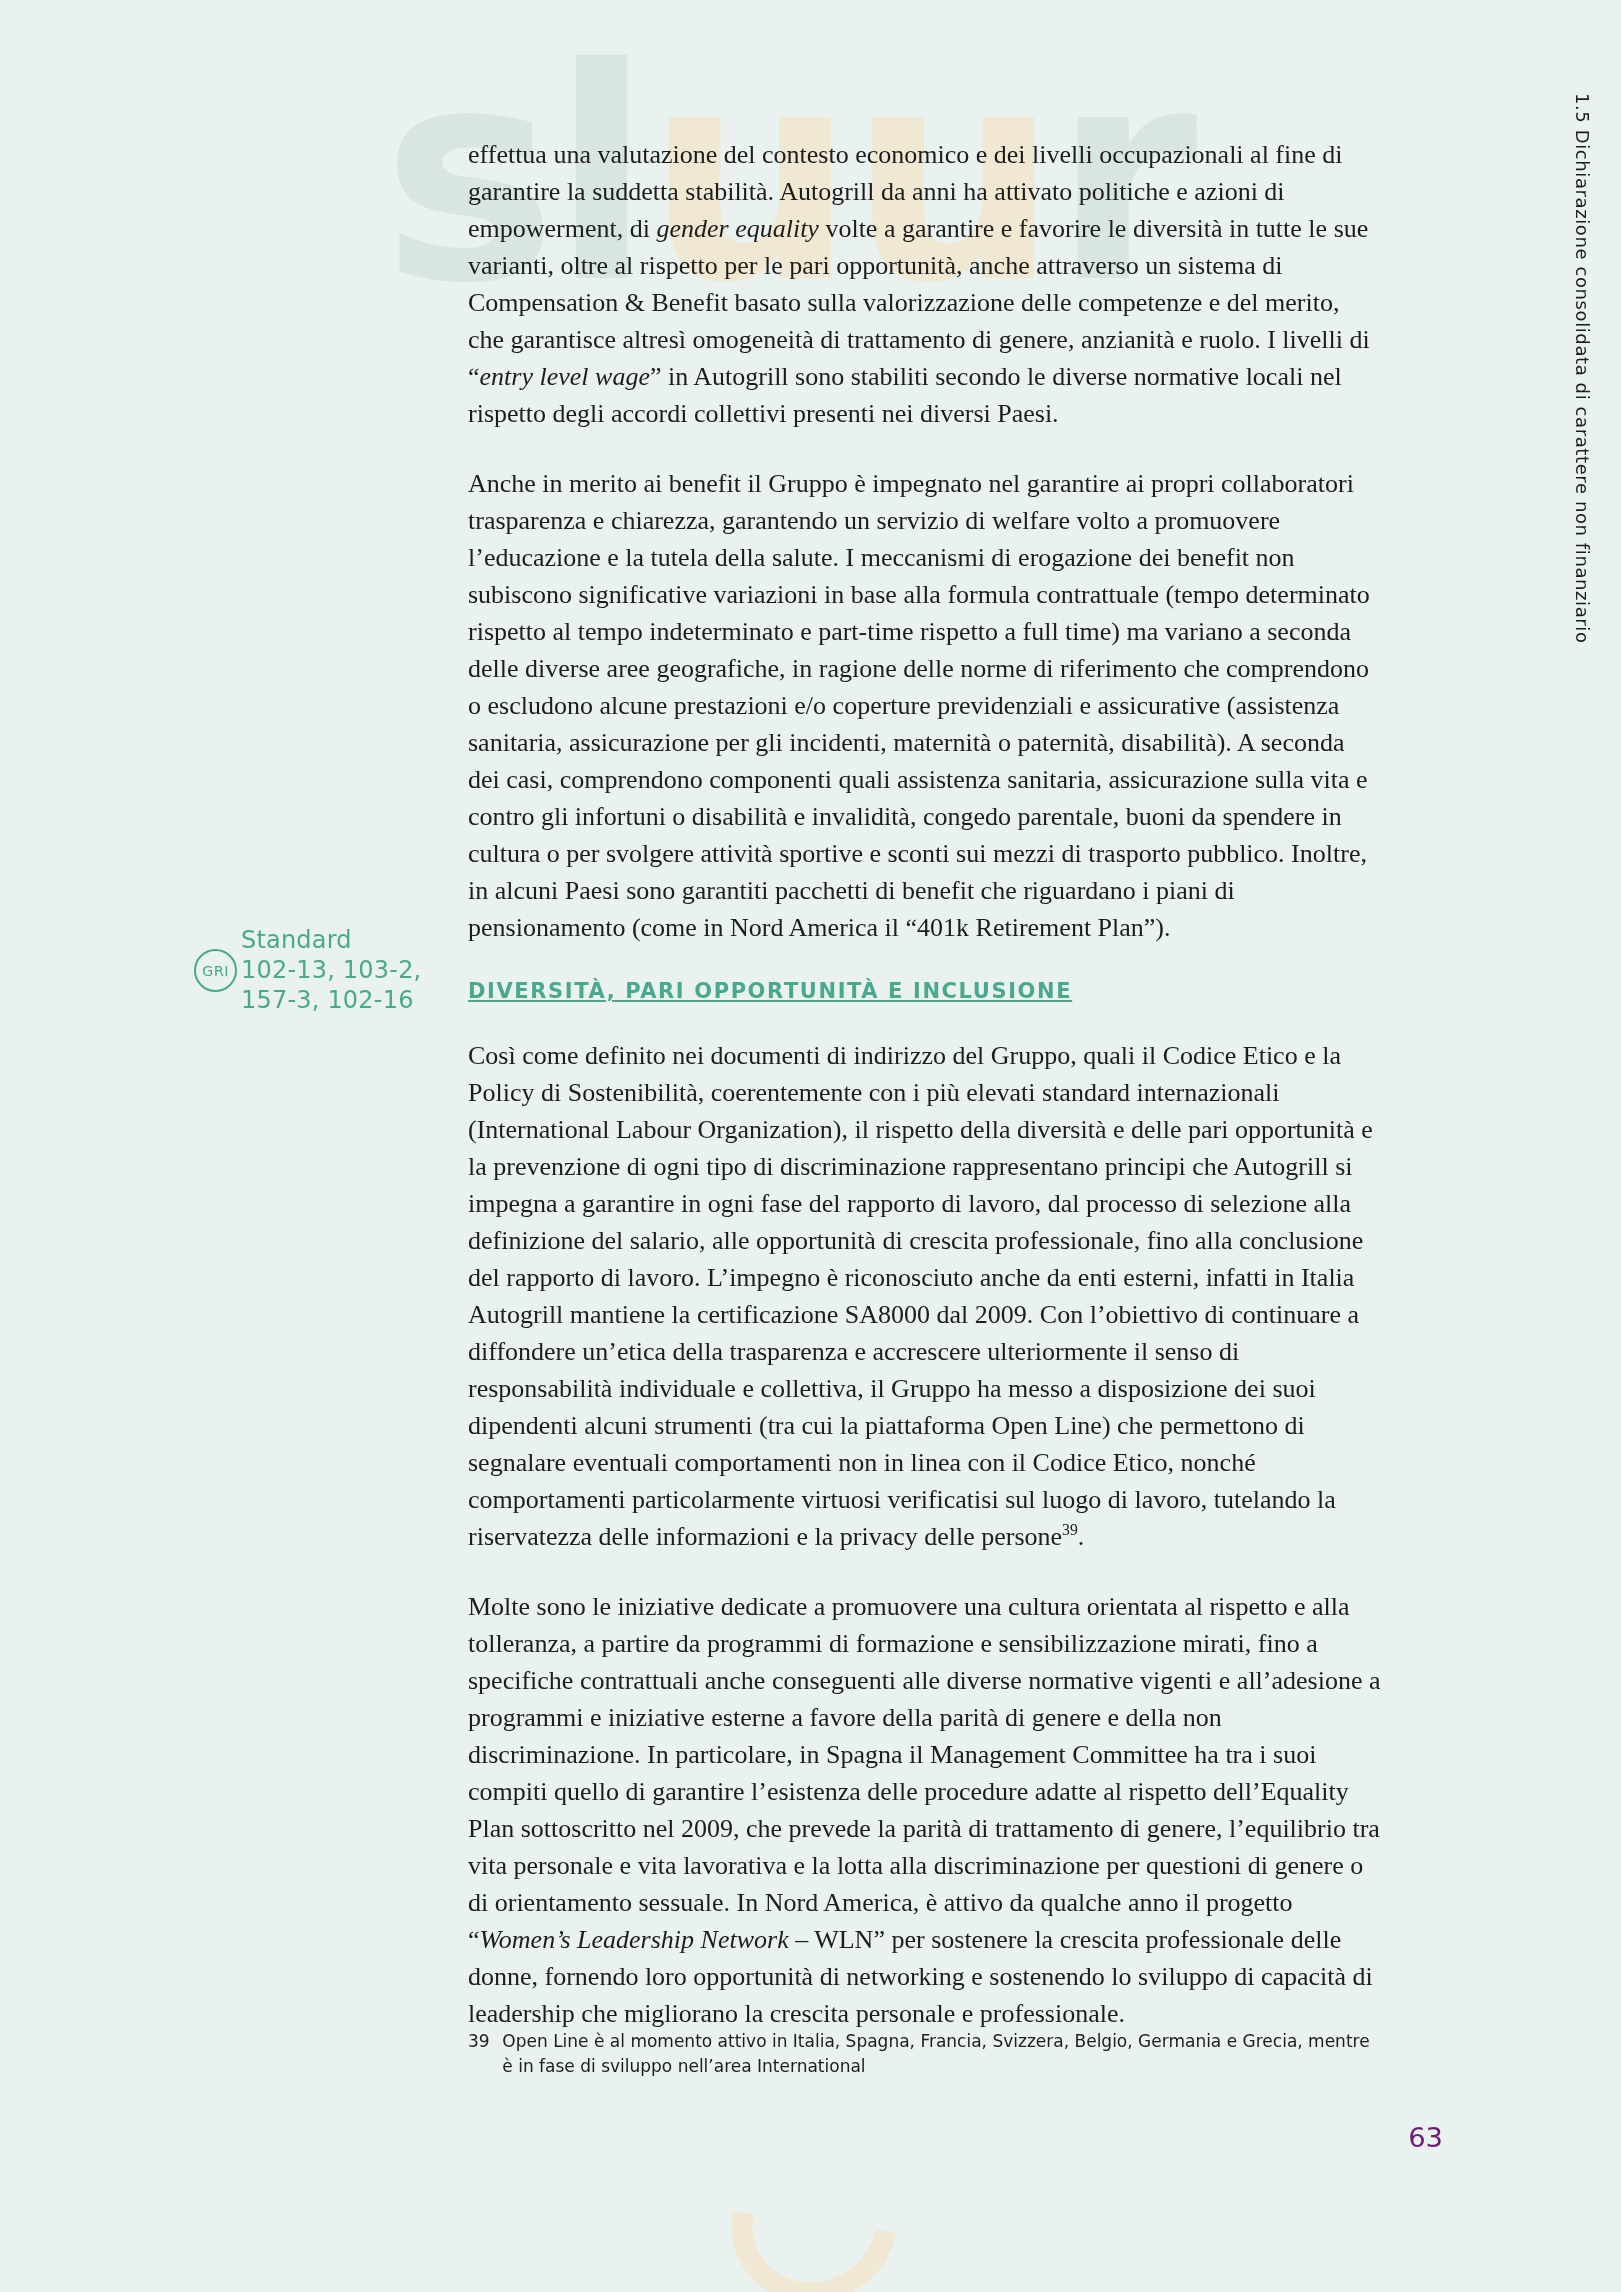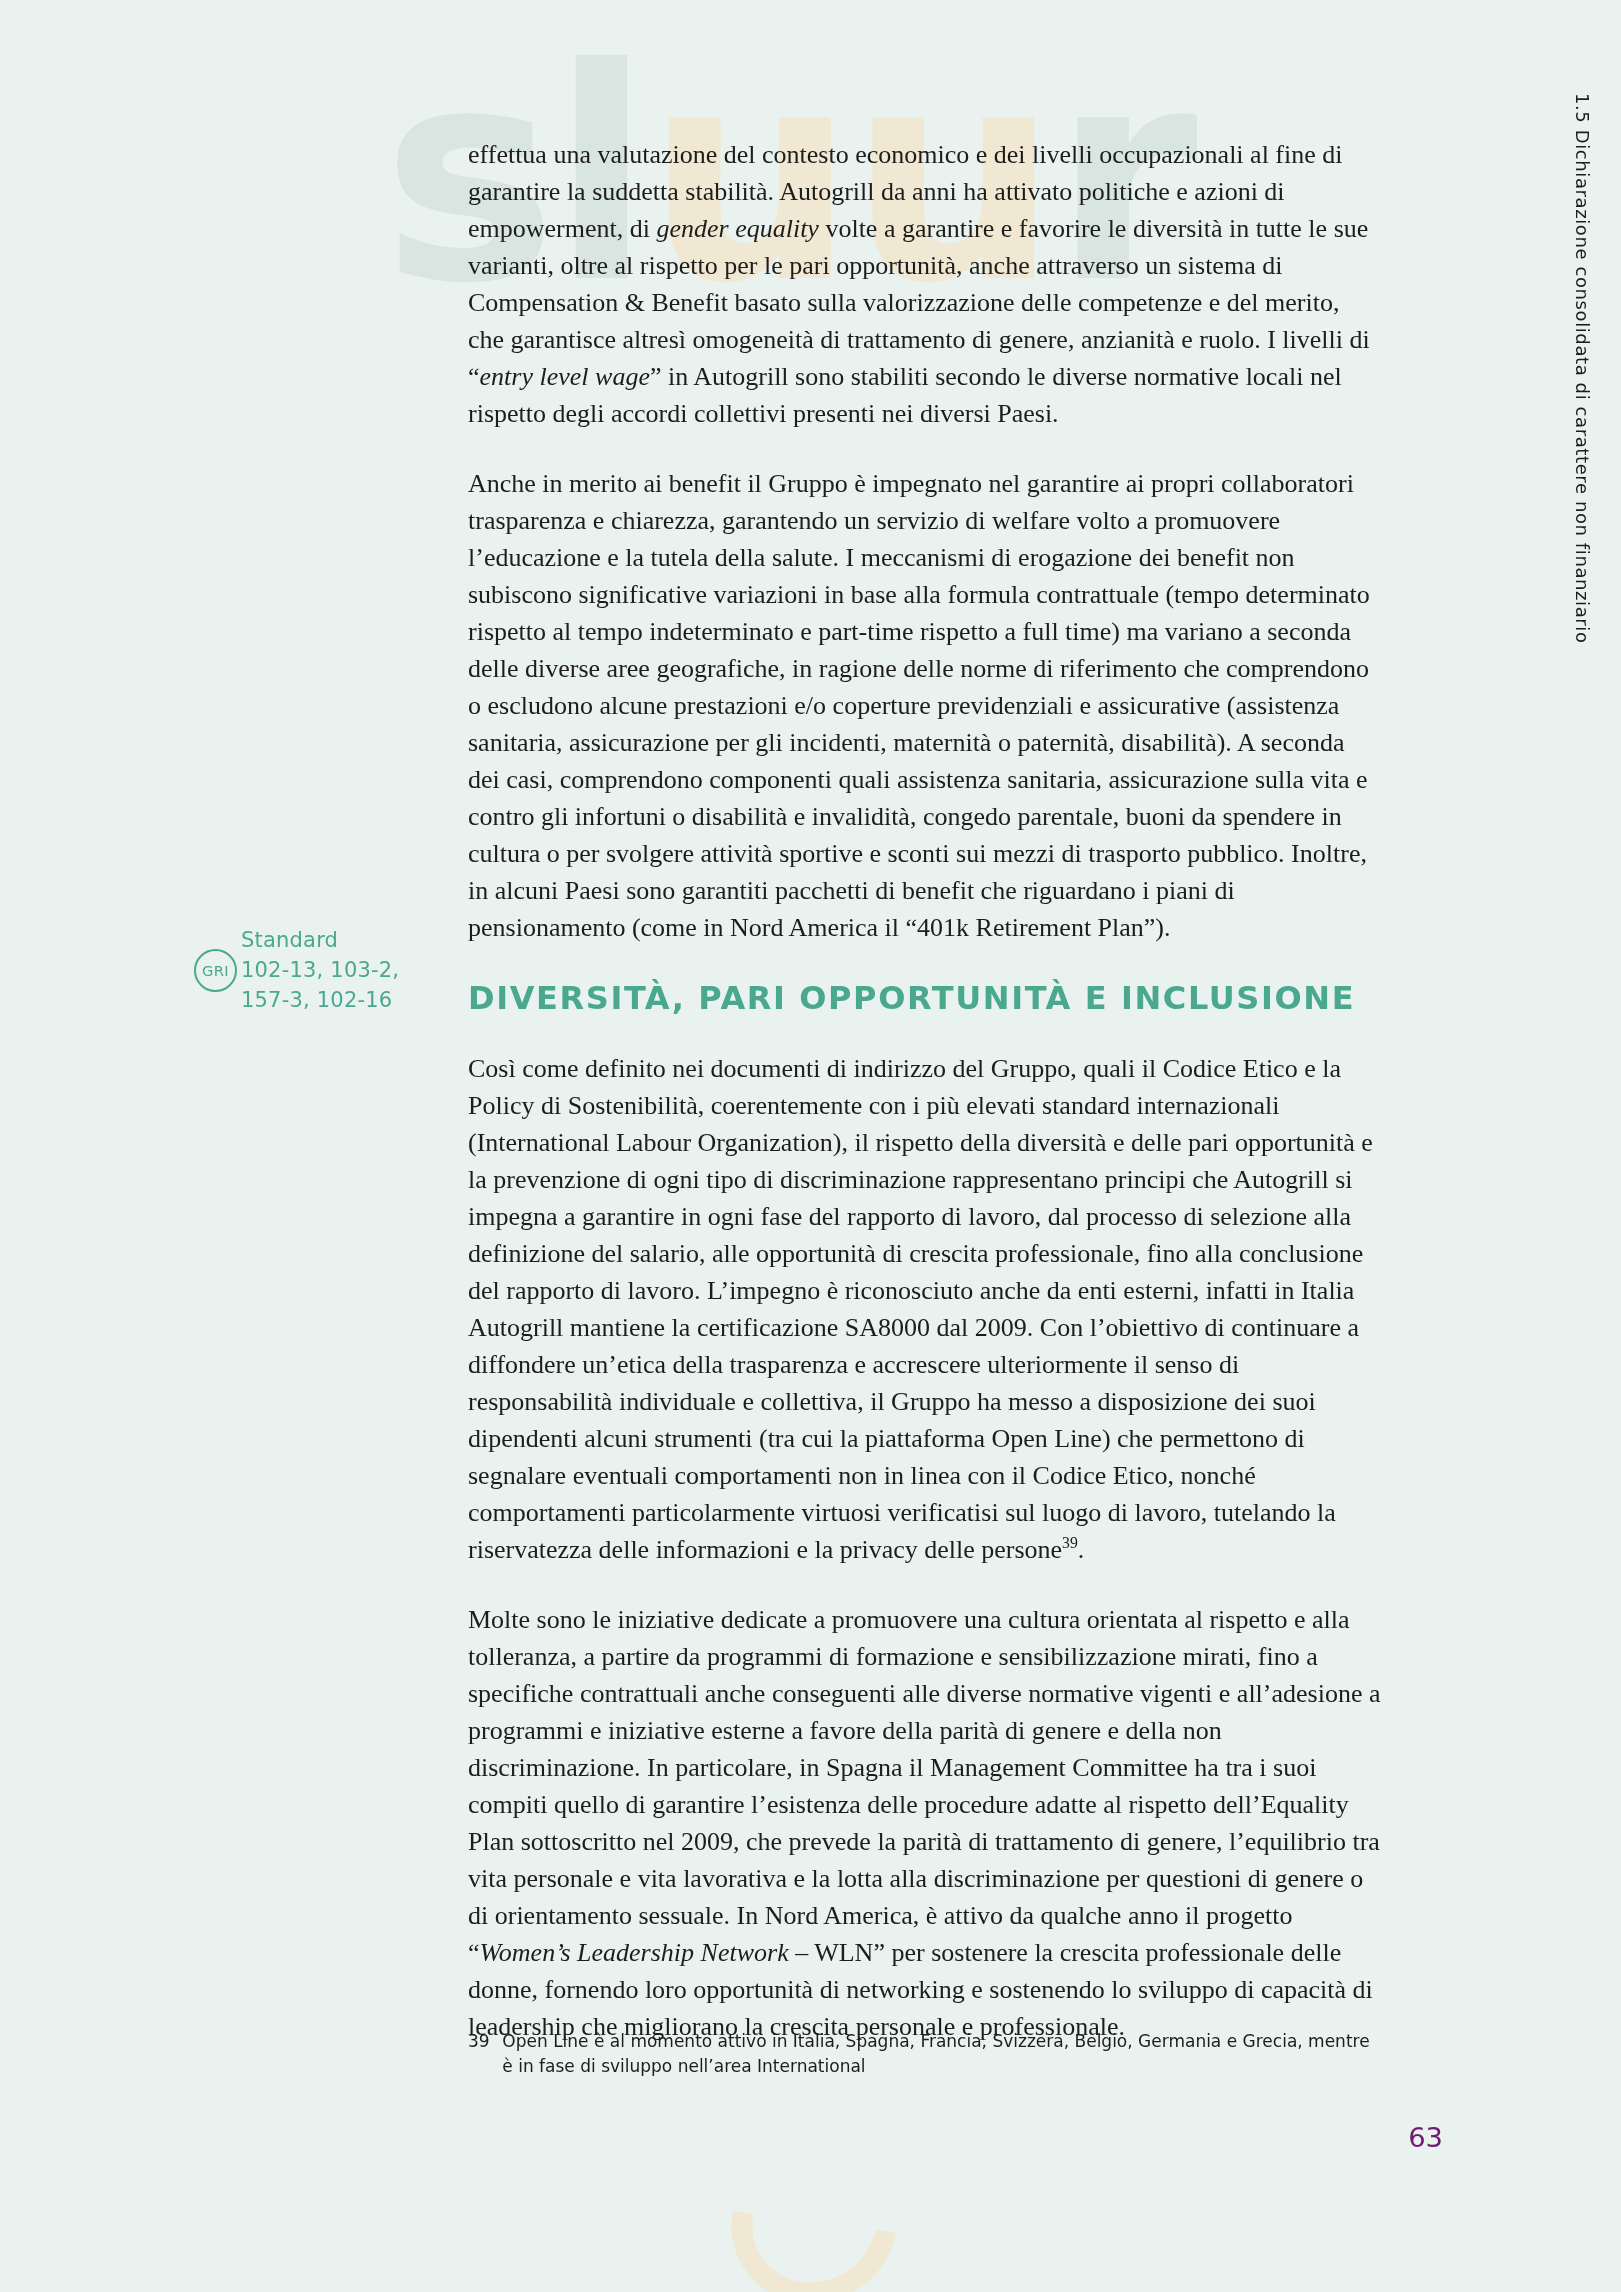--- a/index.html
+++ b/index.html
@@ -104,24 +104,25 @@
     font-size: 15.7px;
     vertical-align: super;
     line-height: 0;
   }
 
   
   .section-heading {
     margin: 0 0 33px 0;
     font-family: "DejaVu Sans", sans-serif;
     font-weight: 700;
-    font-size: 32px;
+    font-size: 21px;
     letter-spacing: 1.6px;
     color: #4aa88e;
     line-height: 1.2;
+    text-decoration: underline;
   }
 
   
   .gri-note {
     position: absolute;
     left: 194px;
     top: 925px;
     width: 245px;
     display: flex;
     align-items: center;
@@ -138,21 +139,21 @@
     align-items: center;
     justify-content: center;
     font-family: "DejaVu Sans", sans-serif;
     font-size: 14.7px;
     color: #4aa88e;
     letter-spacing: 0.3px;
     margin-top: 1px;
   }
   .gri-text {
     font-family: "DejaVu Sans", sans-serif;
-    font-size: 21px;
+    font-size: 24px;
     line-height: 30px;
     color: #4aa88e;
     letter-spacing: 0.2px;
   }
 
   
   .footnote {
     position: absolute;
     left: 468px;
     top: 2029px;

